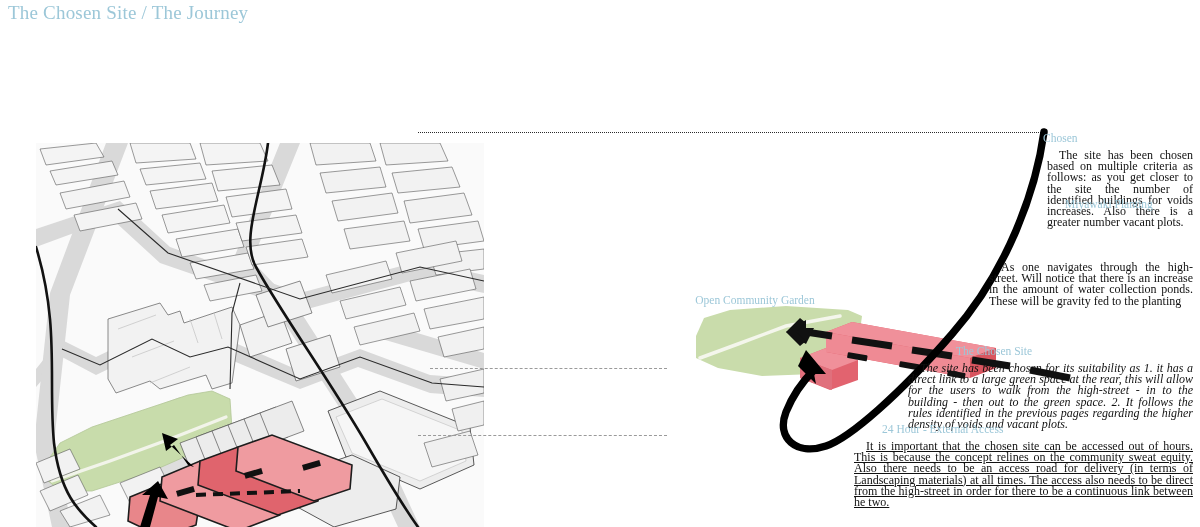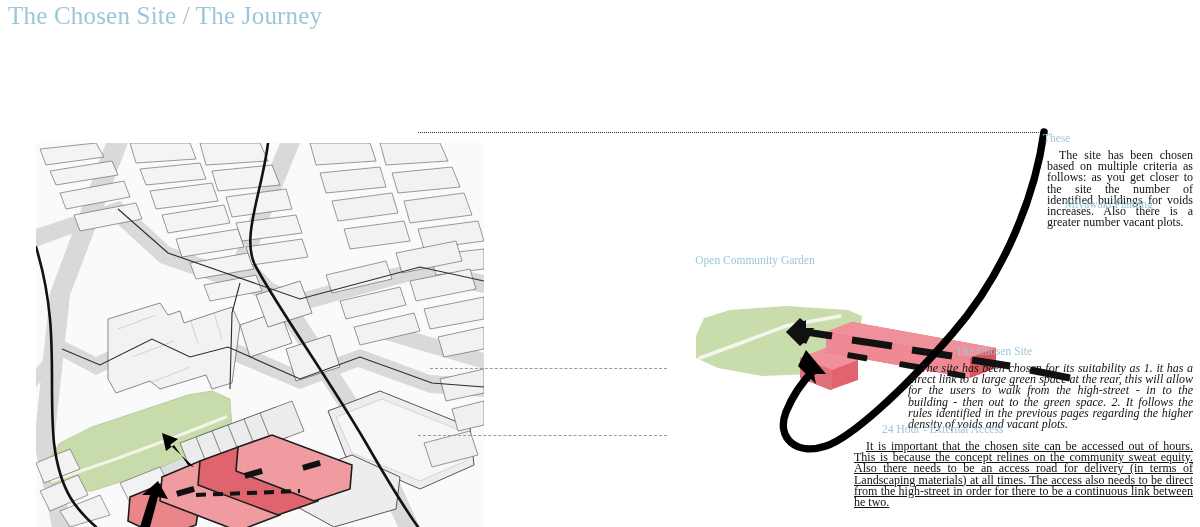--- a/index.html
+++ b/index.html
@@ -15,21 +15,21 @@
     overflow: hidden;
     font-family: "Liberation Serif", "DejaVu Serif", serif;
     color: #1a1a1a;
   }
 
   
   #board-title {
     position: absolute;
     left: 8px;
     top: 2px;
-    font-size: 25px;
+    font-size: 19px;
     letter-spacing: 0.2px;
     color: #9cc7d8;
     font-family: "Liberation Serif", "DejaVu Serif", serif;
     white-space: nowrap;
   }
 
   
   #site-map {
     position: absolute;
     left: 0px;
@@ -103,21 +103,21 @@
   #note-24hour { left: 840px; top: 422px; width: 357px; }
   #note-24hour .note-title { padding-left: 42px; }
   #note-24hour .note-body  { padding-left: 10px; text-decoration: underline; }
 
   #note-garden {
     left: 650px;
     top: 253px;
     width: 210px;
     text-align: center;
   }
-  #note-garden .note-title { text-align: center; }
+  #note-garden .note-title { text-align: center; margin-top: 40px; }
   #note-garden .note-body {
     text-align: center;
     text-indent: 0;
   }
 </style>
 </head>
 <body>
 
 <div id="board-title">The Chosen Site / The Journey</div>
 
@@ -314,29 +314,30 @@
       <path d="M206,230 L226,254 L214,254 L216,264 L198,246 Z" fill="#000000"></path>
     </g>
   </svg>
 </div>
 
 <div class="note" id="note-garden">
   <p class="note-title">Open Community Garden</p>
 </div>
 
 <div class="note" id="note-access">
-  <p class="note-title">These</p>
+  <p class="note-title">Chosen</p>
   <p class="note-body">The site has been chosen based on multiple criteria as follows: as you get closer to the site the number of identified buildings for voids increases. Also there is a greater number vacant plots.</p>
 </div>
 
 <div class="note" id="note-miyawaki">
   <p class="note-title">Miyawaki Planting</p>
 </div>
 
 <div class="note" id="note-water">
+  <p class="note-body">As one navigates through the high-street. Will notice that there is an increase in the amount of water collection ponds. These will be gravity fed to the planting</p>
 </div>
 
 <div class="note" id="note-chosen">
   <p class="note-title">The Chosen Site</p>
   <p class="note-body">The site has been chosen for its suitability as 1. it has a direct link to a large green space at the rear, this will allow for the users to walk from the high-street - in to the building - then out to the green space. 2. It follows the rules identified in the previous pages regarding the higher density of voids and vacant plots.</p>
 </div>
 
 <div class="note" id="note-24hour">
   <p class="note-title">24 Hour - External Access</p>
   <p class="note-body">It is important that the chosen site can be accessed out of hours. This is because the concept relines on the community sweat equity. Also there needs to be an access road for delivery (in terms of Landscaping materials) at all times. The access also needs to be direct from the high-street in order for there to be a continuous link between he two.</p>

